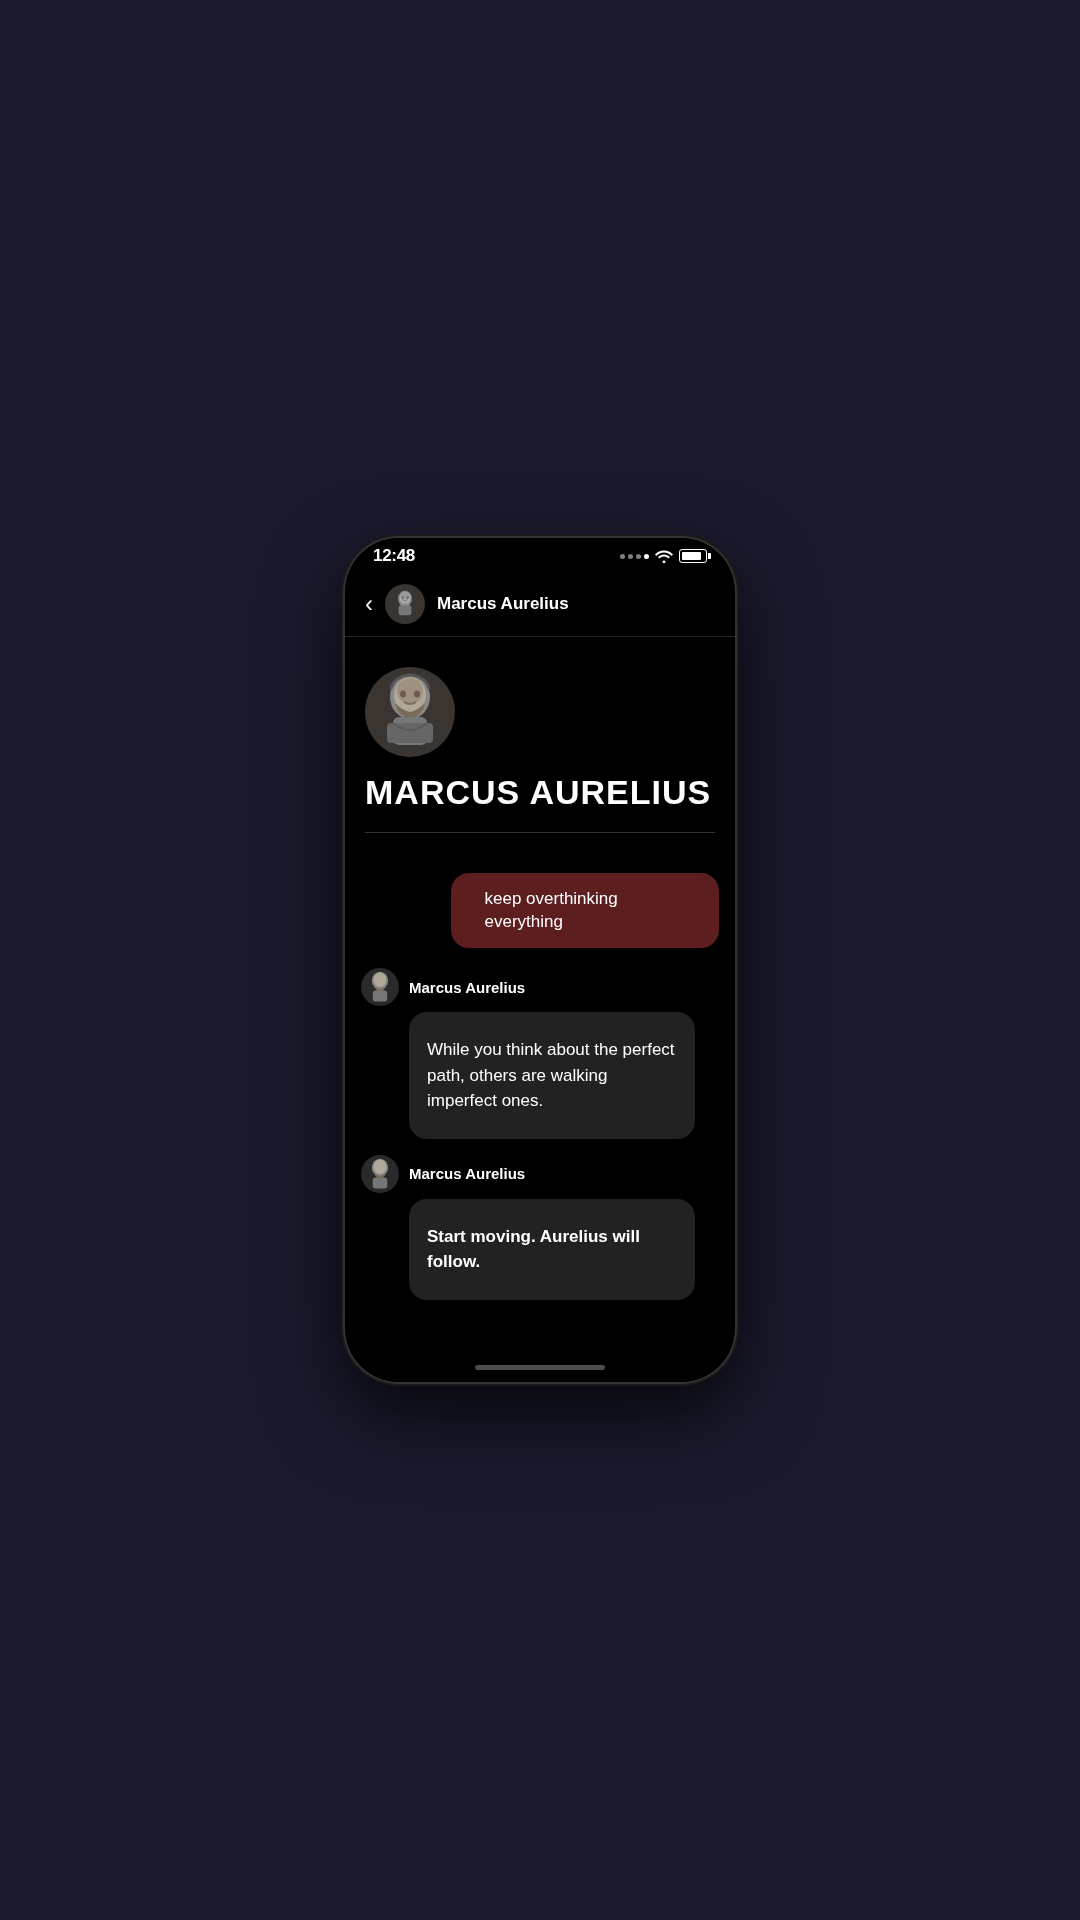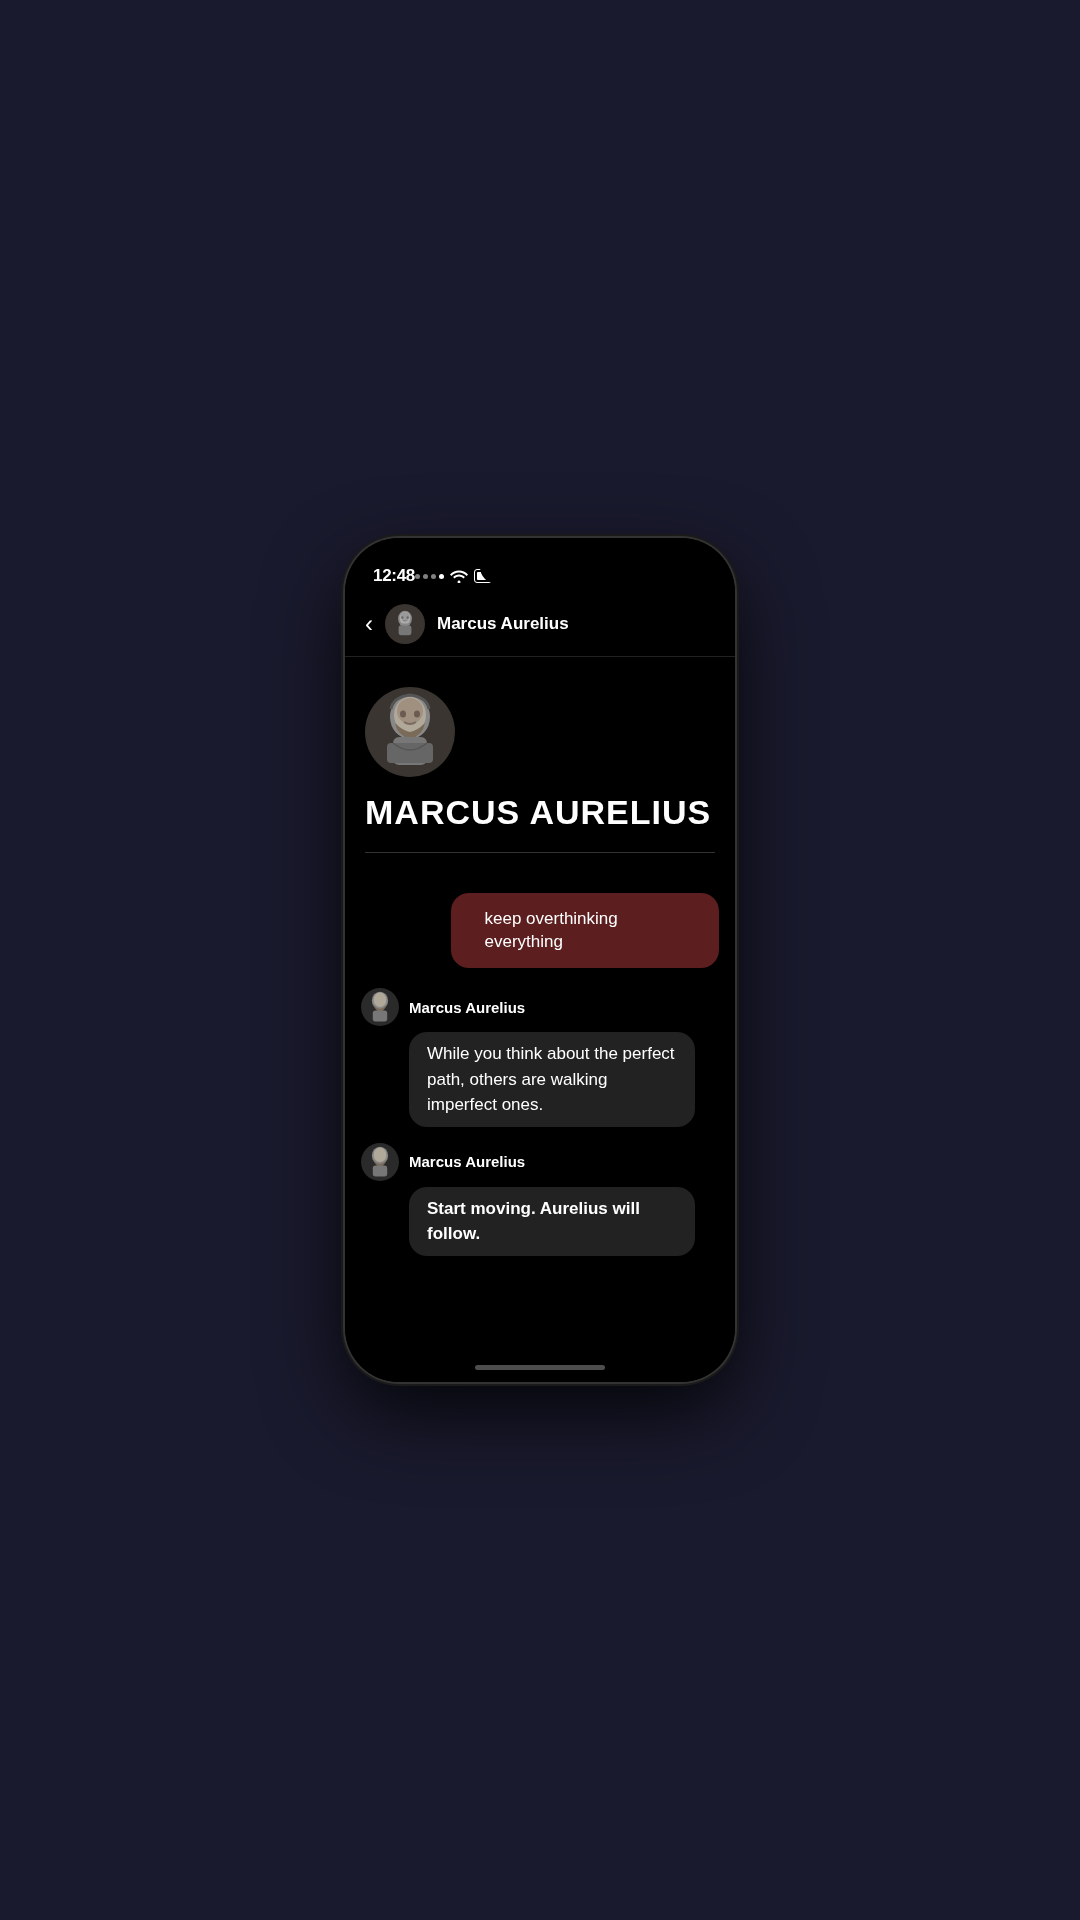--- a/index.html
+++ b/index.html
@@ -58,23 +58,23 @@
       background: #000;
       border-radius: 54px;
       overflow: hidden;
       display: flex;
       flex-direction: column;
     }
 
     
     .status-bar {
       display: flex;
-      justify-content: flex-start;
-      align-items: center;
-      padding: 28px 28px 8px;
+      justify-content: space-between;
+      align-items: center;
+      padding: 8px 28px 8px;
       flex-shrink: 0;
     }
 
     .status-time {
       color: #fff;
       font-size: 17px;
       font-weight: 600;
       letter-spacing: -0.3px;
     }
 
@@ -277,21 +277,21 @@
 
     .bot-name {
       color: #fff;
       font-size: 15px;
       font-weight: 600;
     }
 
     .bot-bubble {
       background: #222;
       border-radius: 18px;
-      padding: 9px 18px;
+      padding: 25px 18px;
       max-width: 80%;
       margin-left: 48px;
     }
 
     .bot-bubble-text {
       color: #fff;
       font-size: 17px;
       line-height: 1.5;
     }
 

